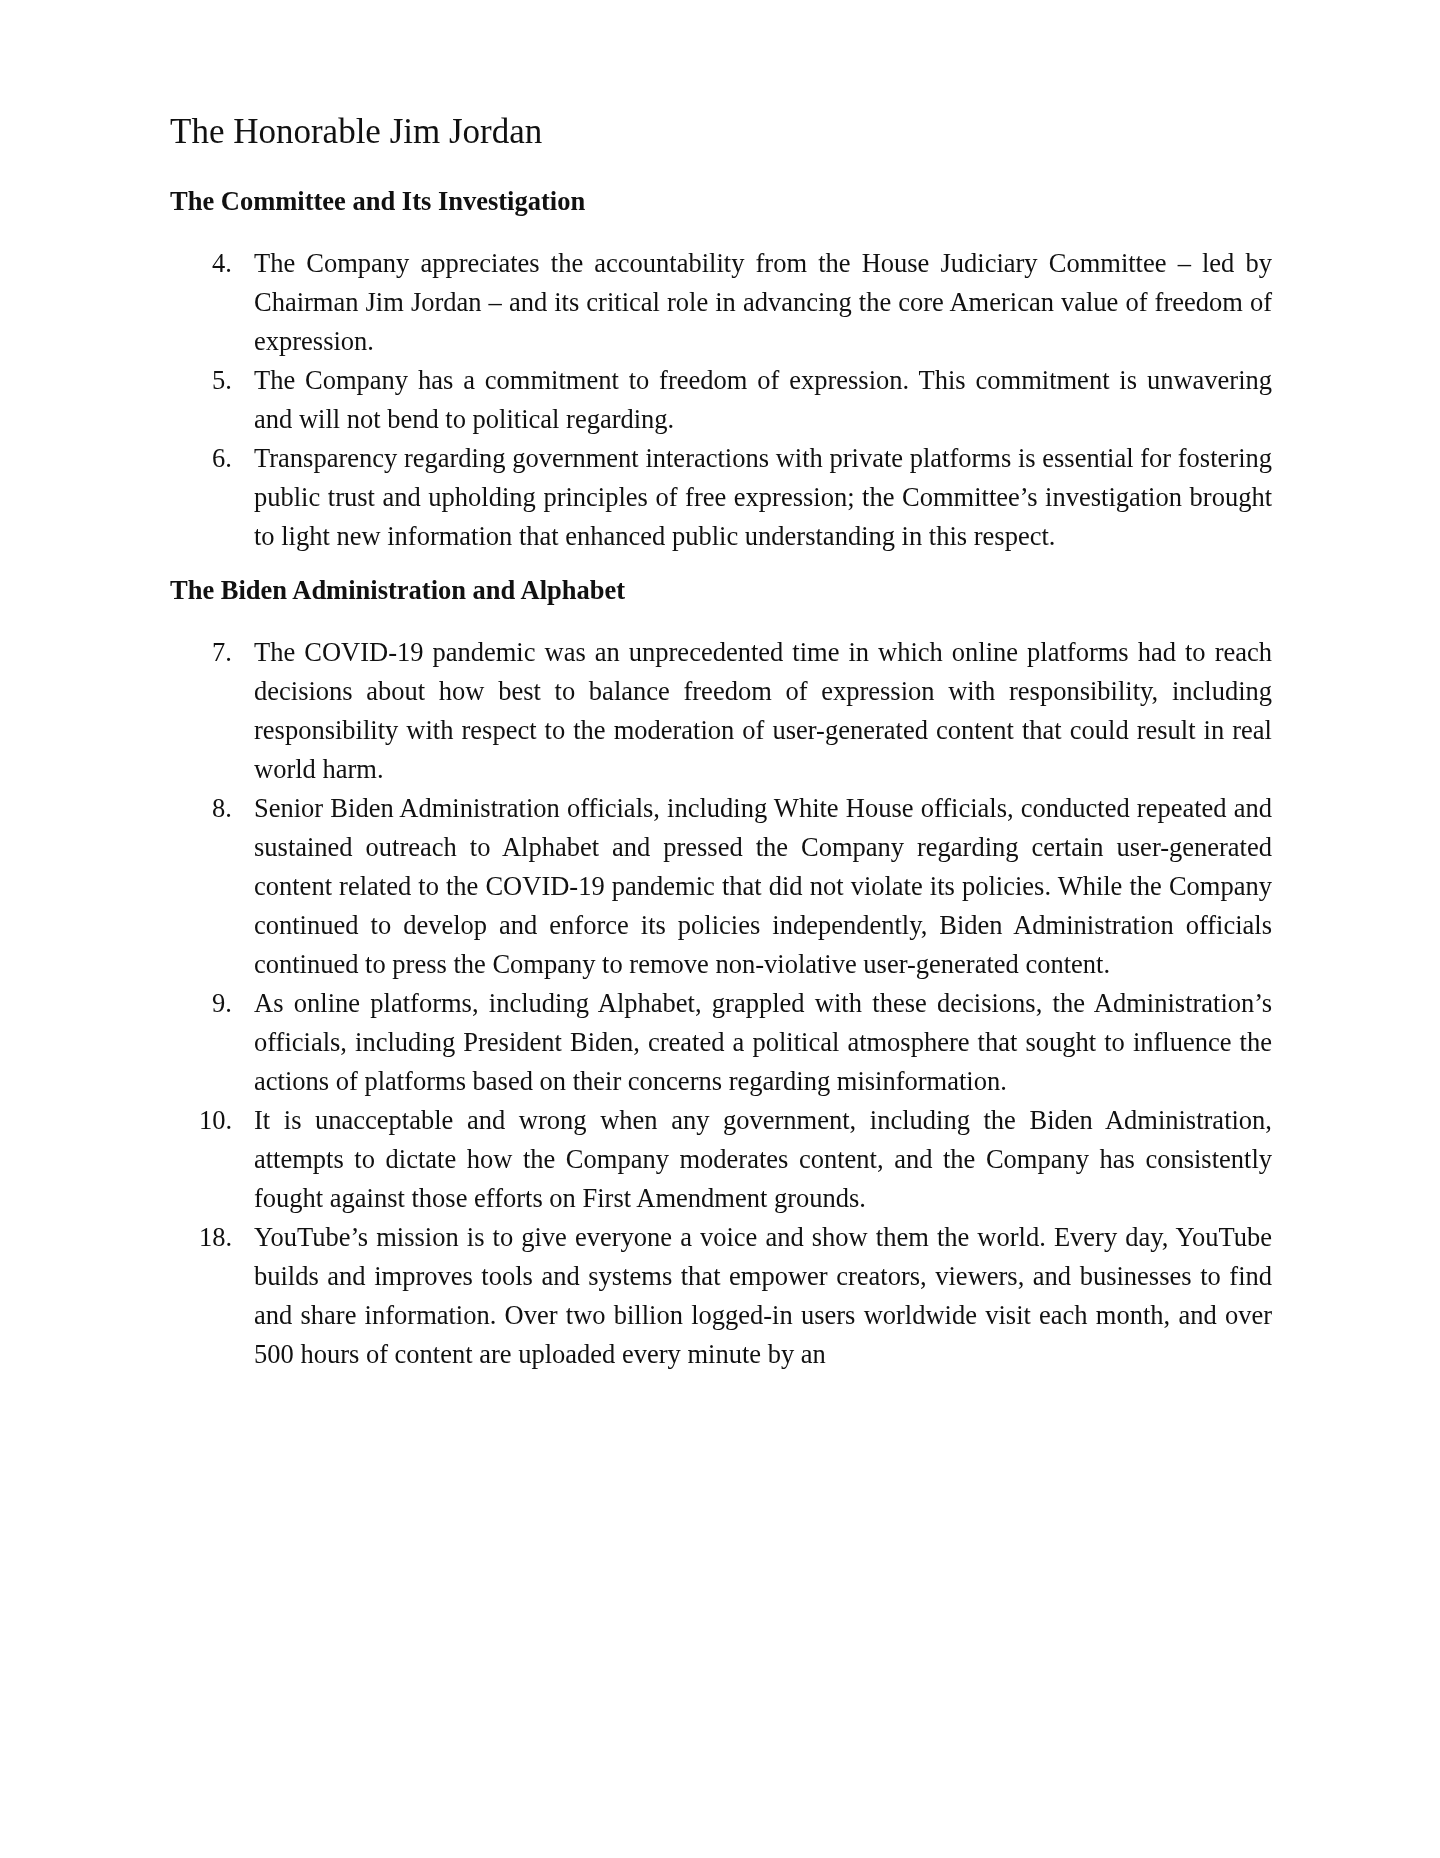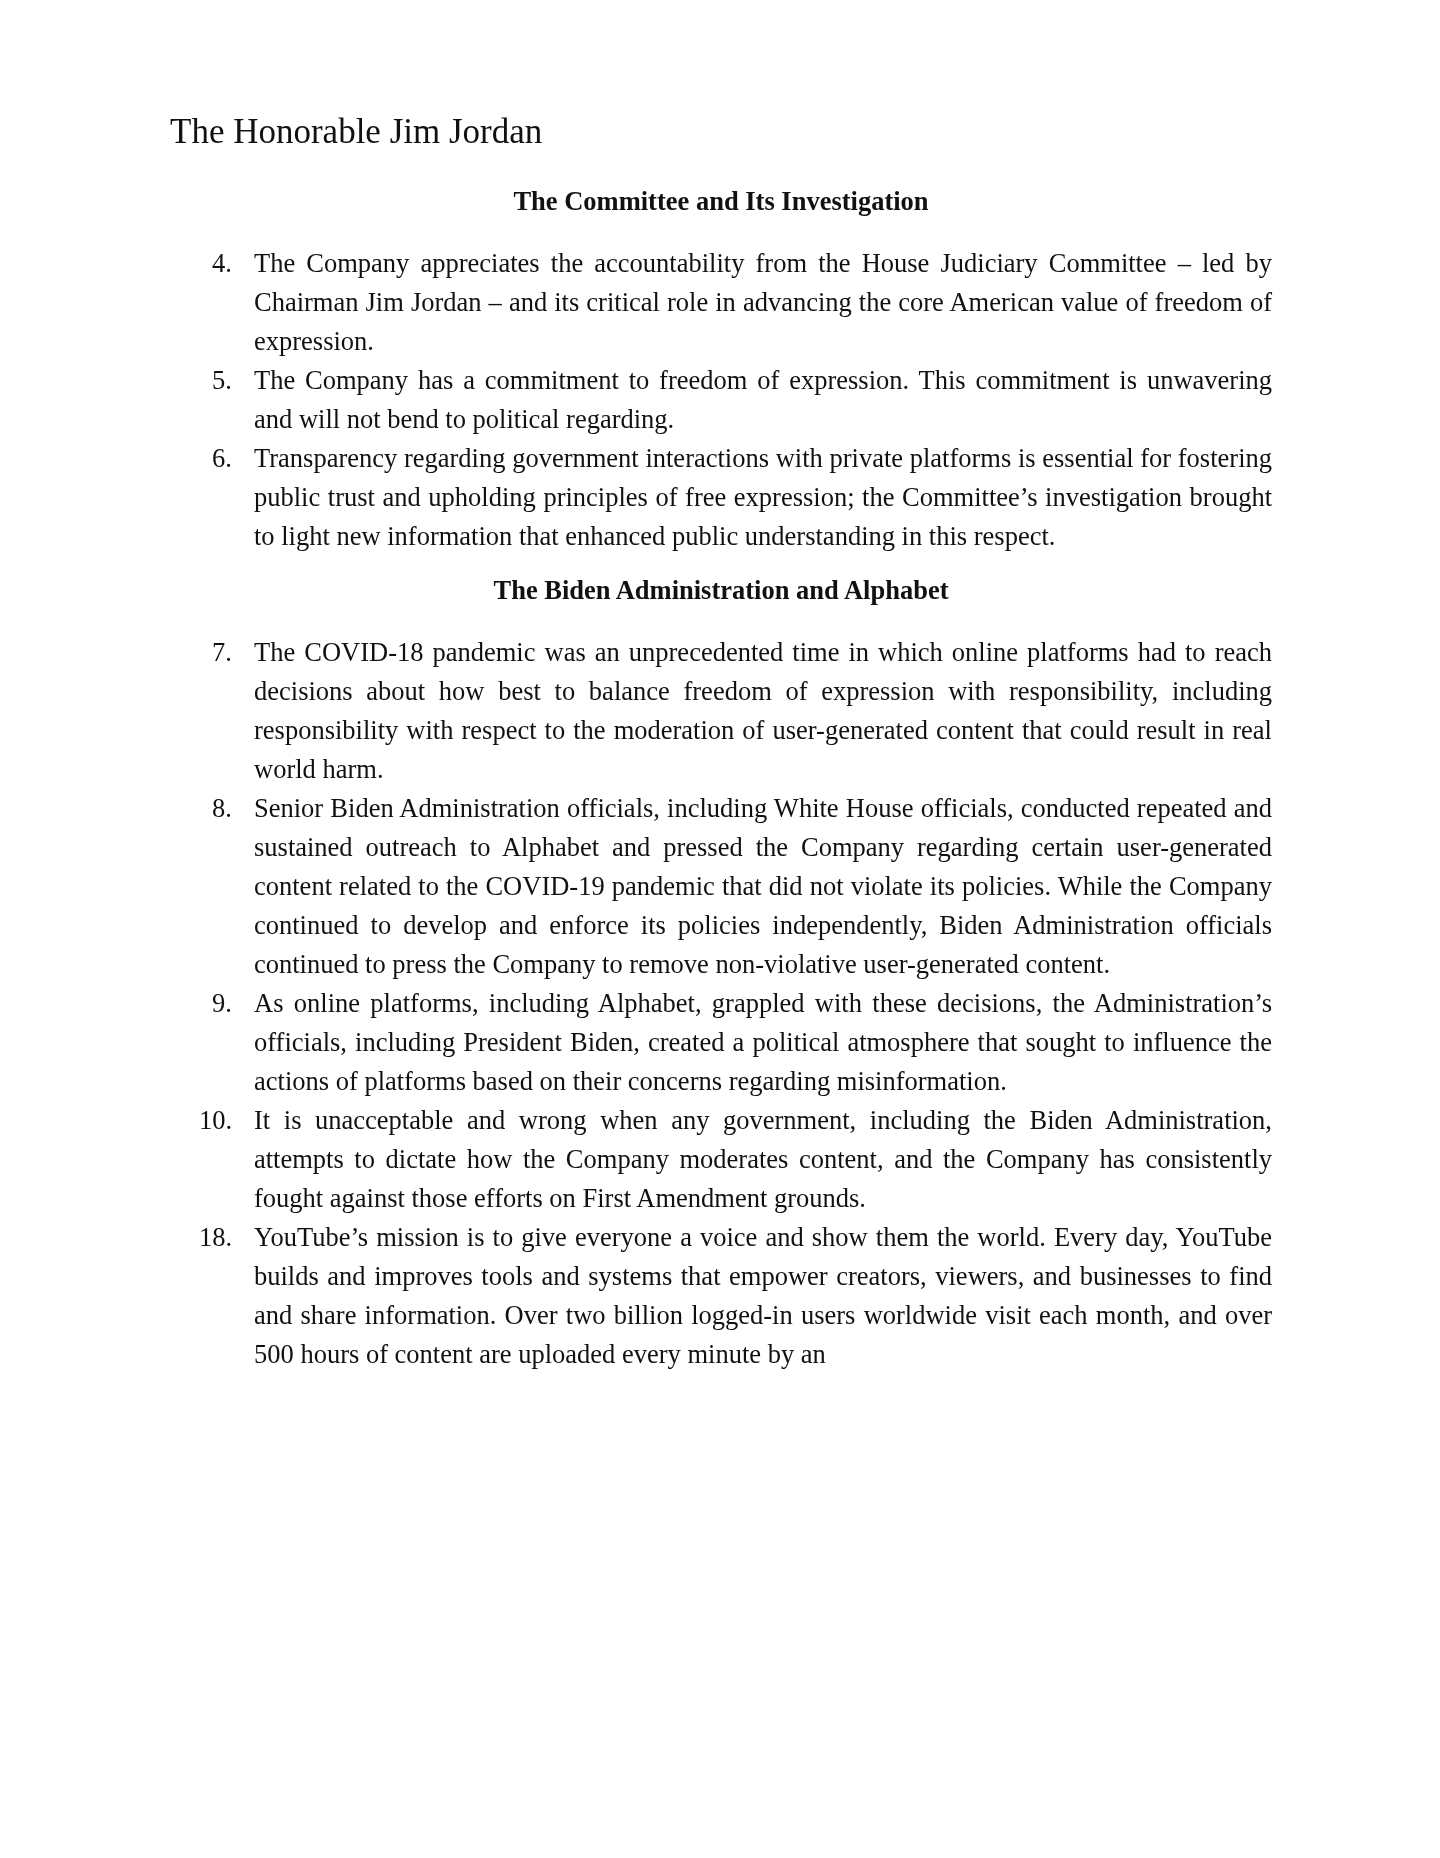--- a/index.html
+++ b/index.html
@@ -24,21 +24,20 @@
     .header-line {
       font-size: 35px;
       line-height: 39px;
       margin: 0;
     }
     .section-heading {
       font-weight: bold;
       font-size: 26.5px;
       line-height: 39px;
       margin: 0;
-      text-align: center;
     }
     .h1 { margin-top: 31px; margin-bottom: 23px; }
     .h2 { margin-top: 15px; margin-bottom: 23px; }
     .h3 { margin-top: 23px; margin-bottom: 23px; }
     ol.items {
       list-style: none;
       margin: 0;
       padding: 0;
     }
     ol.items li {
@@ -81,21 +80,21 @@
     <li>
       <span class="num">6.</span>
       <span>Transparency regarding government interactions with private platforms is essential for fostering public trust and upholding principles of free expression; the Committee’s investigation brought to light new information that enhanced public understanding in this respect.</span>
     </li>
   </ol>
 
   <h2 class="section-heading h2">The Biden Administration and Alphabet</h2>
   <ol class="items">
     <li>
       <span class="num">7.</span>
-      <span>The COVID-18 pandemic was an unprecedented time in which online platforms had to reach decisions about how best to balance freedom of expression with responsibility, including responsibility with respect to the moderation of user-generated content that could result in real world harm.</span>
+      <span>The COVID-19 pandemic was an unprecedented time in which online platforms had to reach decisions about how best to balance freedom of expression with responsibility, including responsibility with respect to the moderation of user-generated content that could result in real world harm.</span>
     </li>
     <li>
       <span class="num">8.</span>
       <span>Senior Biden Administration officials, including White House officials, conducted repeated and sustained outreach to Alphabet and pressed the Company regarding certain user-generated content related to the COVID-19 pandemic that did not violate its policies. While the Company continued to develop and enforce its policies independently, Biden Administration officials continued to press the Company to remove non-violative user-generated content.</span>
     </li>
     <li>
       <span class="num">9.</span>
       <span>As online platforms, including Alphabet, grappled with these decisions, the Administration’s officials, including President Biden, created a political atmosphere that sought to influence the actions of platforms based on their concerns regarding misinformation.</span>
     </li>
     <li>

